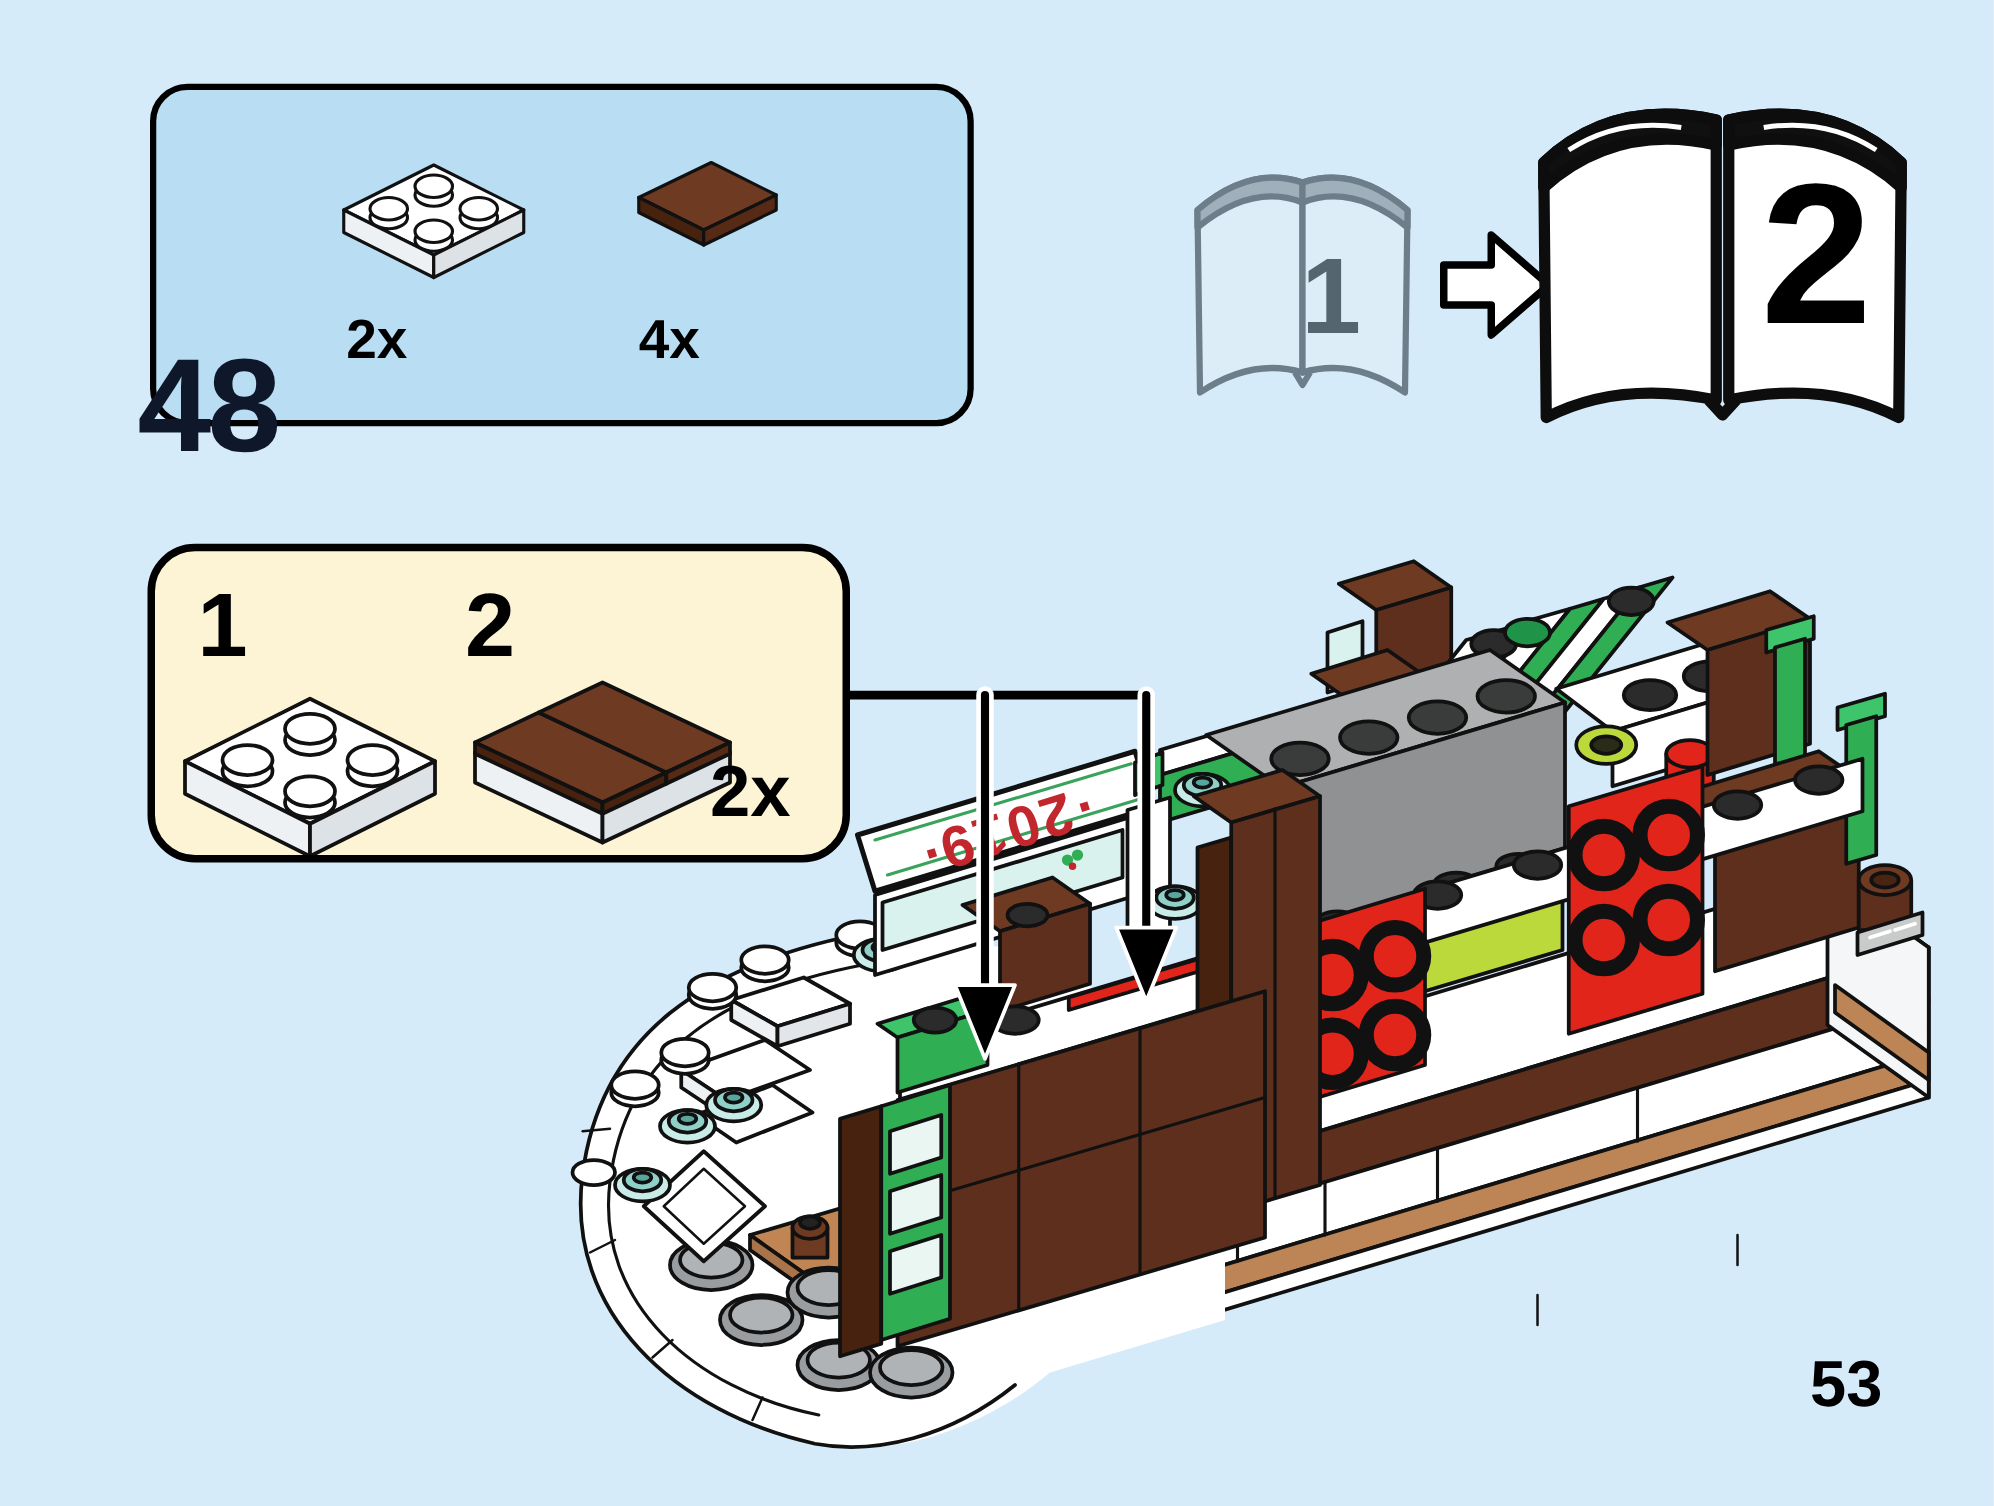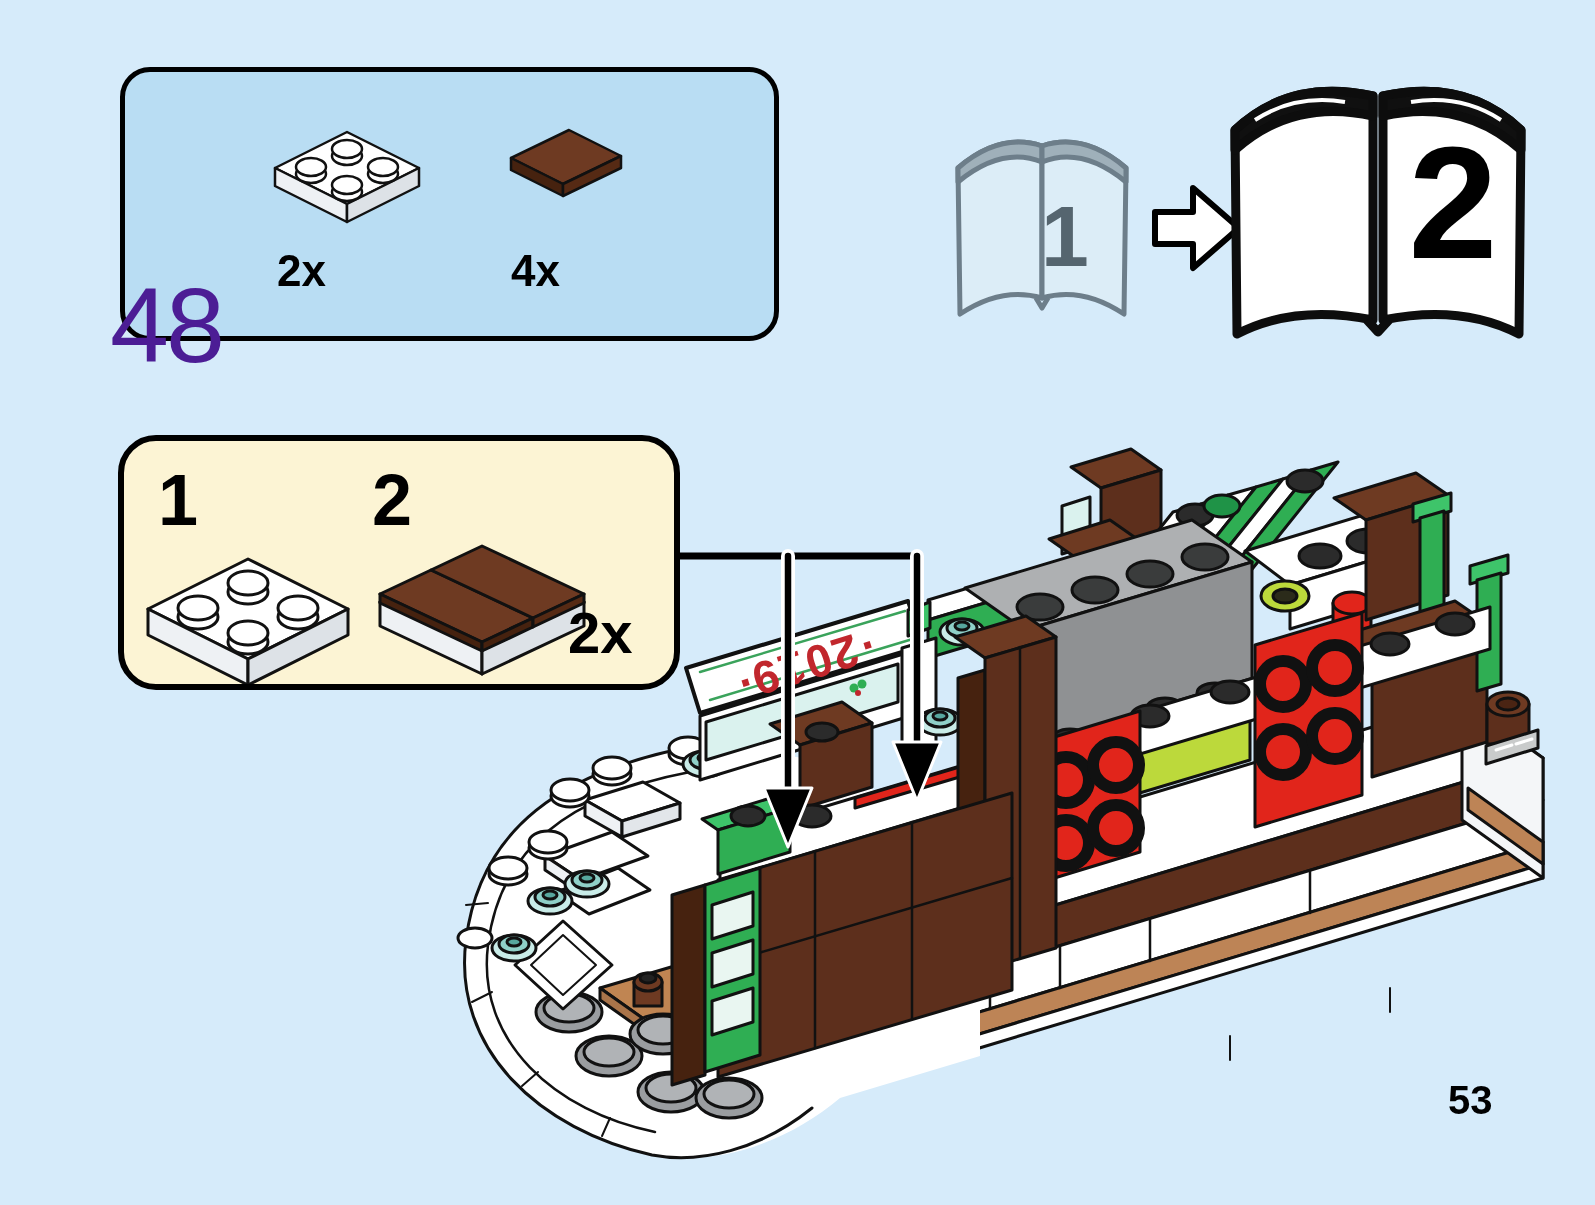--- a/index.html
+++ b/index.html
@@ -2,23 +2,23 @@
 <html><head>
 <meta charset="utf-8">
 <style>
   html,body{margin:0;padding:0;}
   .page{position:relative;width:1595px;height:1205px;background:#d6ebfa;overflow:hidden;
         font-family:"Liberation Sans", sans-serif;}
   .parts-box{position:absolute;left:120px;top:67px;width:649px;height:264px;
              background:#b9ddf3;border:5px solid #000;border-radius:30px;}
   .assembly-box{position:absolute;left:118px;top:435px;width:550px;height:243px;
              background:#fcf4d4;border:6px solid #000;border-radius:38px;}
-  .step-number{position:absolute;left:110px;top:272px;font-size:106px;font-weight:normal;
-             color:#4c1d95;letter-spacing:-3px;line-height:1;}
-  .page-number{position:absolute;left:1448px;top:1078px;font-size:40px;font-weight:bold;color:#000;}
+  .step-number{position:absolute;left:110px;top:272px;font-size:106px;font-weight:bold;
+             color:#0f172a;letter-spacing:-3px;line-height:1;}
+  .page-number{position:absolute;left:1448px;top:1078px;font-size:52px;font-weight:bold;color:#000;}
   .books-svg{position:absolute;left:925px;top:48px;}
   .model-svg{position:absolute;left:430px;top:430px;}
   svg text{font-family:"Liberation Sans", sans-serif;}
   .qty{font-weight:bold;}
 </style>
 </head>
 <body>
 
 <div class="page">
 

